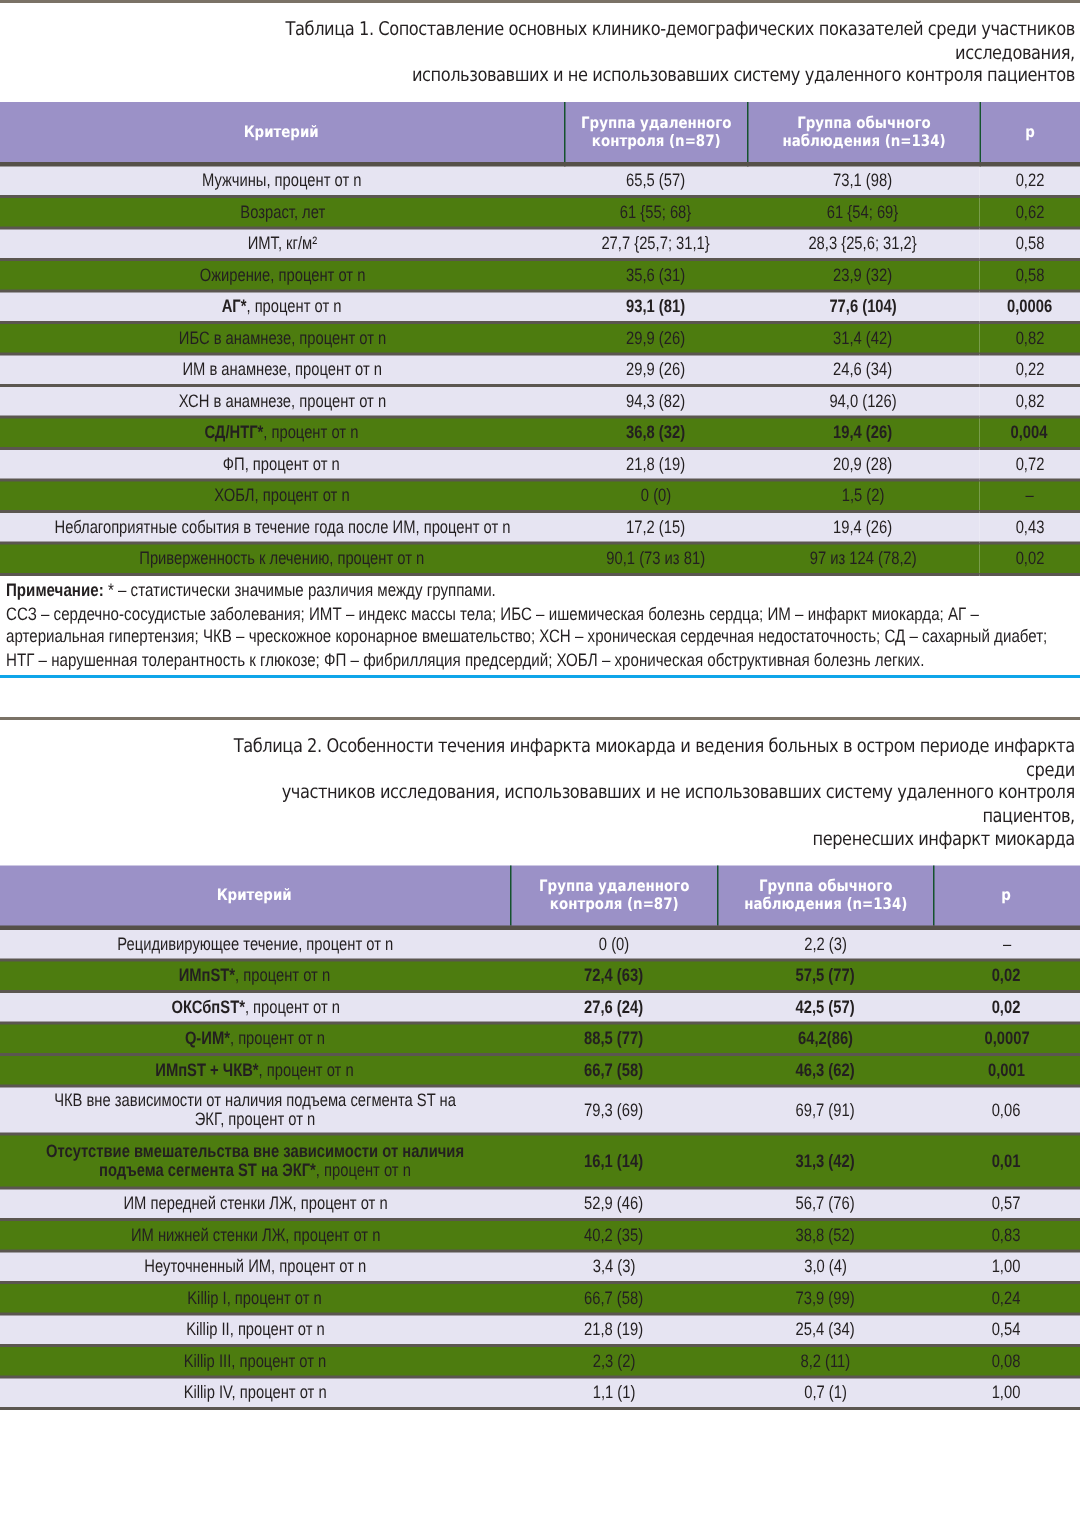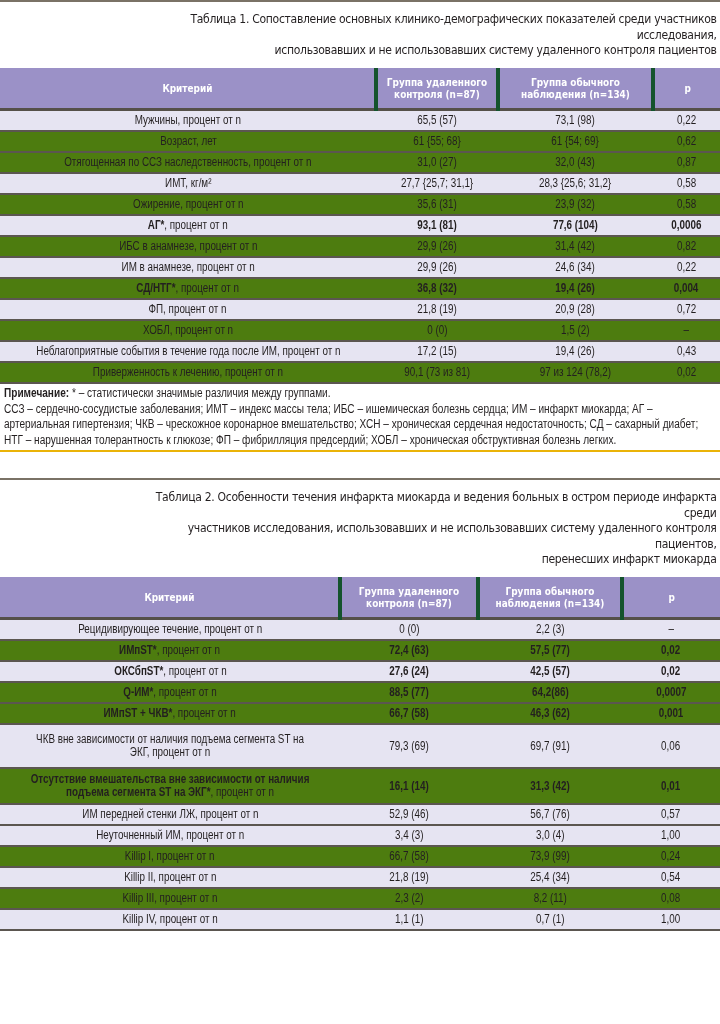--- a/index.html
+++ b/index.html
@@ -1,33 +1,33 @@
 <!DOCTYPE html>
 <html><head>
 <meta charset="utf-8">
 <style>
   html, body { margin: 0; padding: 0; background: #ffffff; }
   body { width: 720px; height: 1024px; overflow: hidden; font-family: "Liberation Sans", "DejaVu Sans", sans-serif; color: #231f20; }
   .rule { height: 2px; background: #7a7266; width: 720px; }
   .caption { text-align: right; font-family: "DejaVu Sans", sans-serif; font-size: 12.6px; line-height: 15.5px; padding: 0 4px 0 40px; letter-spacing: -0.35px; transform: scaleX(0.86); transform-origin: right; }
   .cap-wrap { width: 720px; }
   table { border-collapse: collapse; width: 720px; table-layout: fixed; }
-  th { background: #9b91c7; color: #ffffff; font-family: "DejaVu Sans", sans-serif; font-weight: bold; font-size: 10.5px; line-height: 12px; text-align: center; border-left: 4px solid #14532d; padding: 0; }
+  th { background: #9b91c7; color: #ffffff; font-family: "DejaVu Sans", sans-serif; font-weight: bold; font-size: 10.5px; line-height: 12px; text-align: center; border-left: 1px solid #14532d; padding: 0; }
   th:first-child { border-left: none; text-decoration: underline; }
   th .cond { display: inline-block; transform: scaleX(0.85); }
   td { font-size: 12px; text-align: center; padding: 0; height: 19px; line-height: 13px; border-top: 2px solid #ffffff; }
   td .cond { display: inline-block; transform: scaleX(0.82); white-space: nowrap; }
   td.wrap .cond { white-space: normal; }
   tr.head-row { border-bottom: 3px solid #555049; }
   tr.light td { background: #e6e4f2; }
   tr.dark td { background: #4d7c0f; }
   tr.row td { border-bottom: 2px solid #5b5650; }
   tr.bold td { font-weight: bold; }
   tr.bold td.crit .normal { font-weight: normal; }
-  .note { font-size: 12px; line-height: 15.5px; padding: 2px 4px 2px 4px; border-bottom: 2px solid #eab308; }
+  .note { font-size: 12px; line-height: 15.5px; padding: 2px 4px 2px 4px; border-bottom: 2px solid #0ea5e9; }
   .note .cond { display: inline-block; transform: scaleX(0.84); transform-origin: left; width: 118%; }
   .note b { font-weight: bold; }
 </style>
 </head>
 <body>
 
 <div class="rule"></div>
 <div class="cap-wrap" style="padding-top:9px; padding-bottom:10px;">
   <div class="caption">Таблица 1. Сопоставление основных клинико-демографических показателей среди участников исследования,</div>
   <div class="caption">использовавших и не использовавших систему удаленного контроля пациентов</div>
@@ -53,26 +53,20 @@
         <td><span class="cond">65,5 (57)</span></td>
         <td><span class="cond">73,1 (98)</span></td>
         <td><span class="cond">0,22</span></td>
       </tr>
       <tr class="row dark">
         <td class="crit"><span class="cond"><span class="normal">Возраст, лет</span></span></td>
         <td><span class="cond">61 {55; 68}</span></td>
         <td><span class="cond">61 {54; 69}</span></td>
         <td><span class="cond">0,62</span></td>
       </tr>
-      <tr class="row dark">
-        <td class="crit"><span class="cond"><span class="normal">Отягощенная по ССЗ наследственность, процент от n</span></span></td>
-        <td><span class="cond">31,0 (27)</span></td>
-        <td><span class="cond">32,0 (43)</span></td>
-        <td><span class="cond">0,87</span></td>
-      </tr>
       <tr class="row light">
         <td class="crit"><span class="cond"><span class="normal">ИМТ, кг/м²</span></span></td>
         <td><span class="cond">27,7 {25,7; 31,1}</span></td>
         <td><span class="cond">28,3 {25,6; 31,2}</span></td>
         <td><span class="cond">0,58</span></td>
       </tr>
       <tr class="row dark">
         <td class="crit"><span class="cond"><span class="normal">Ожирение, процент от n</span></span></td>
         <td><span class="cond">35,6 (31)</span></td>
         <td><span class="cond">23,9 (32)</span></td>
@@ -88,20 +82,26 @@
         <td class="crit"><span class="cond"><span class="normal">ИБС в анамнезе, процент от n</span></span></td>
         <td><span class="cond">29,9 (26)</span></td>
         <td><span class="cond">31,4 (42)</span></td>
         <td><span class="cond">0,82</span></td>
       </tr>
       <tr class="row light">
         <td class="crit"><span class="cond"><span class="normal">ИМ в анамнезе, процент от n</span></span></td>
         <td><span class="cond">29,9 (26)</span></td>
         <td><span class="cond">24,6 (34)</span></td>
         <td><span class="cond">0,22</span></td>
+      </tr>
+      <tr class="row light">
+        <td class="crit"><span class="cond"><span class="normal">ХСН в анамнезе, процент от n</span></span></td>
+        <td><span class="cond">94,3 (82)</span></td>
+        <td><span class="cond">94,0 (126)</span></td>
+        <td><span class="cond">0,82</span></td>
       </tr>
       <tr class="row dark bold">
         <td class="crit"><span class="cond"><b>СД/НТГ*</b><span class="normal">, процент от n</span></span></td>
         <td><span class="cond">36,8 (32)</span></td>
         <td><span class="cond">19,4 (26)</span></td>
         <td><span class="cond">0,004</span></td>
       </tr>
       <tr class="row light">
         <td class="crit"><span class="cond"><span class="normal">ФП, процент от n</span></span></td>
         <td><span class="cond">21,8 (19)</span></td>
@@ -182,38 +182,44 @@
         <td><span class="cond">88,5 (77)</span></td>
         <td><span class="cond">64,2(86)</span></td>
         <td><span class="cond">0,0007</span></td>
       </tr>
       <tr class="row dark bold">
         <td class="crit"><span class="cond"><b>ИМпST + ЧКВ*</b><span class="normal">, процент от n</span></span></td>
         <td><span class="cond">66,7 (58)</span></td>
         <td><span class="cond">46,3 (62)</span></td>
         <td><span class="cond">0,001</span></td>
       </tr>
-      <tr class="row light" style="height: 44px;">
+      <tr class="row light" style="height: 32px;">
         <td class="crit wrap"><span class="cond"><span class="normal">ЧКВ вне зависимости от наличия подъема сегмента ST на ЭКГ, процент от n</span></span></td>
         <td><span class="cond">79,3 (69)</span></td>
         <td><span class="cond">69,7 (91)</span></td>
         <td><span class="cond">0,06</span></td>
       </tr>
       <tr class="row dark bold" style="height: 36px;">
         <td class="crit wrap"><span class="cond"><b>Отсутствие вмешательства вне зависимости от наличия подъема сегмента ST на ЭКГ*</b><span class="normal">, процент от n</span></span></td>
         <td><span class="cond">16,1 (14)</span></td>
         <td><span class="cond">31,3 (42)</span></td>
         <td><span class="cond">0,01</span></td>
       </tr>
       <tr class="row light">
         <td class="crit"><span class="cond"><span class="normal">ИМ передней стенки ЛЖ, процент от n</span></span></td>
         <td><span class="cond">52,9 (46)</span></td>
         <td><span class="cond">56,7 (76)</span></td>
         <td><span class="cond">0,57</span></td>
       </tr>
+      <tr class="row dark">
+        <td class="crit"><span class="cond"><span class="normal">ИМ нижней стенки ЛЖ, процент от n</span></span></td>
+        <td><span class="cond">40,2 (35)</span></td>
+        <td><span class="cond">38,8 (52)</span></td>
+        <td><span class="cond">0,83</span></td>
+      </tr>
       <tr class="row light">
         <td class="crit"><span class="cond"><span class="normal">Неуточненный ИМ, процент от n</span></span></td>
         <td><span class="cond">3,4 (3)</span></td>
         <td><span class="cond">3,0 (4)</span></td>
         <td><span class="cond">1,00</span></td>
       </tr>
       <tr class="row dark">
         <td class="crit"><span class="cond"><span class="normal">Killip I, процент от n</span></span></td>
         <td><span class="cond">66,7 (58)</span></td>
         <td><span class="cond">73,9 (99)</span></td>

